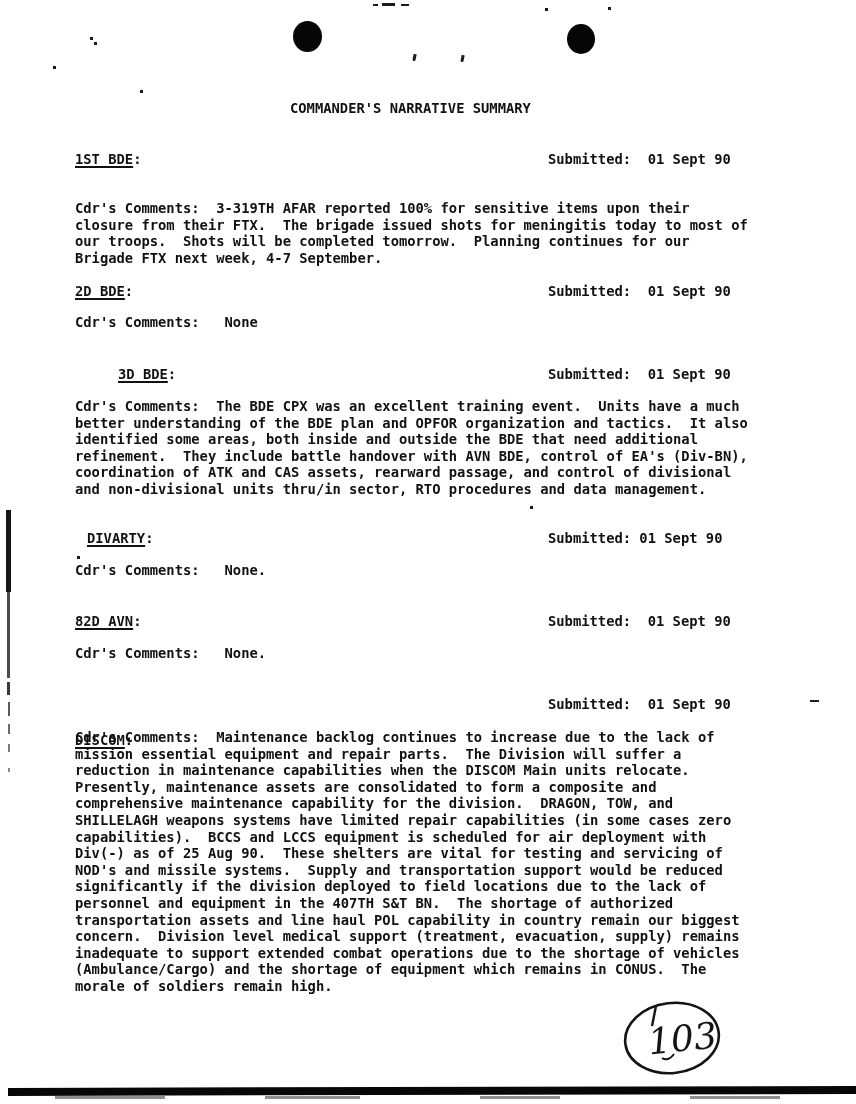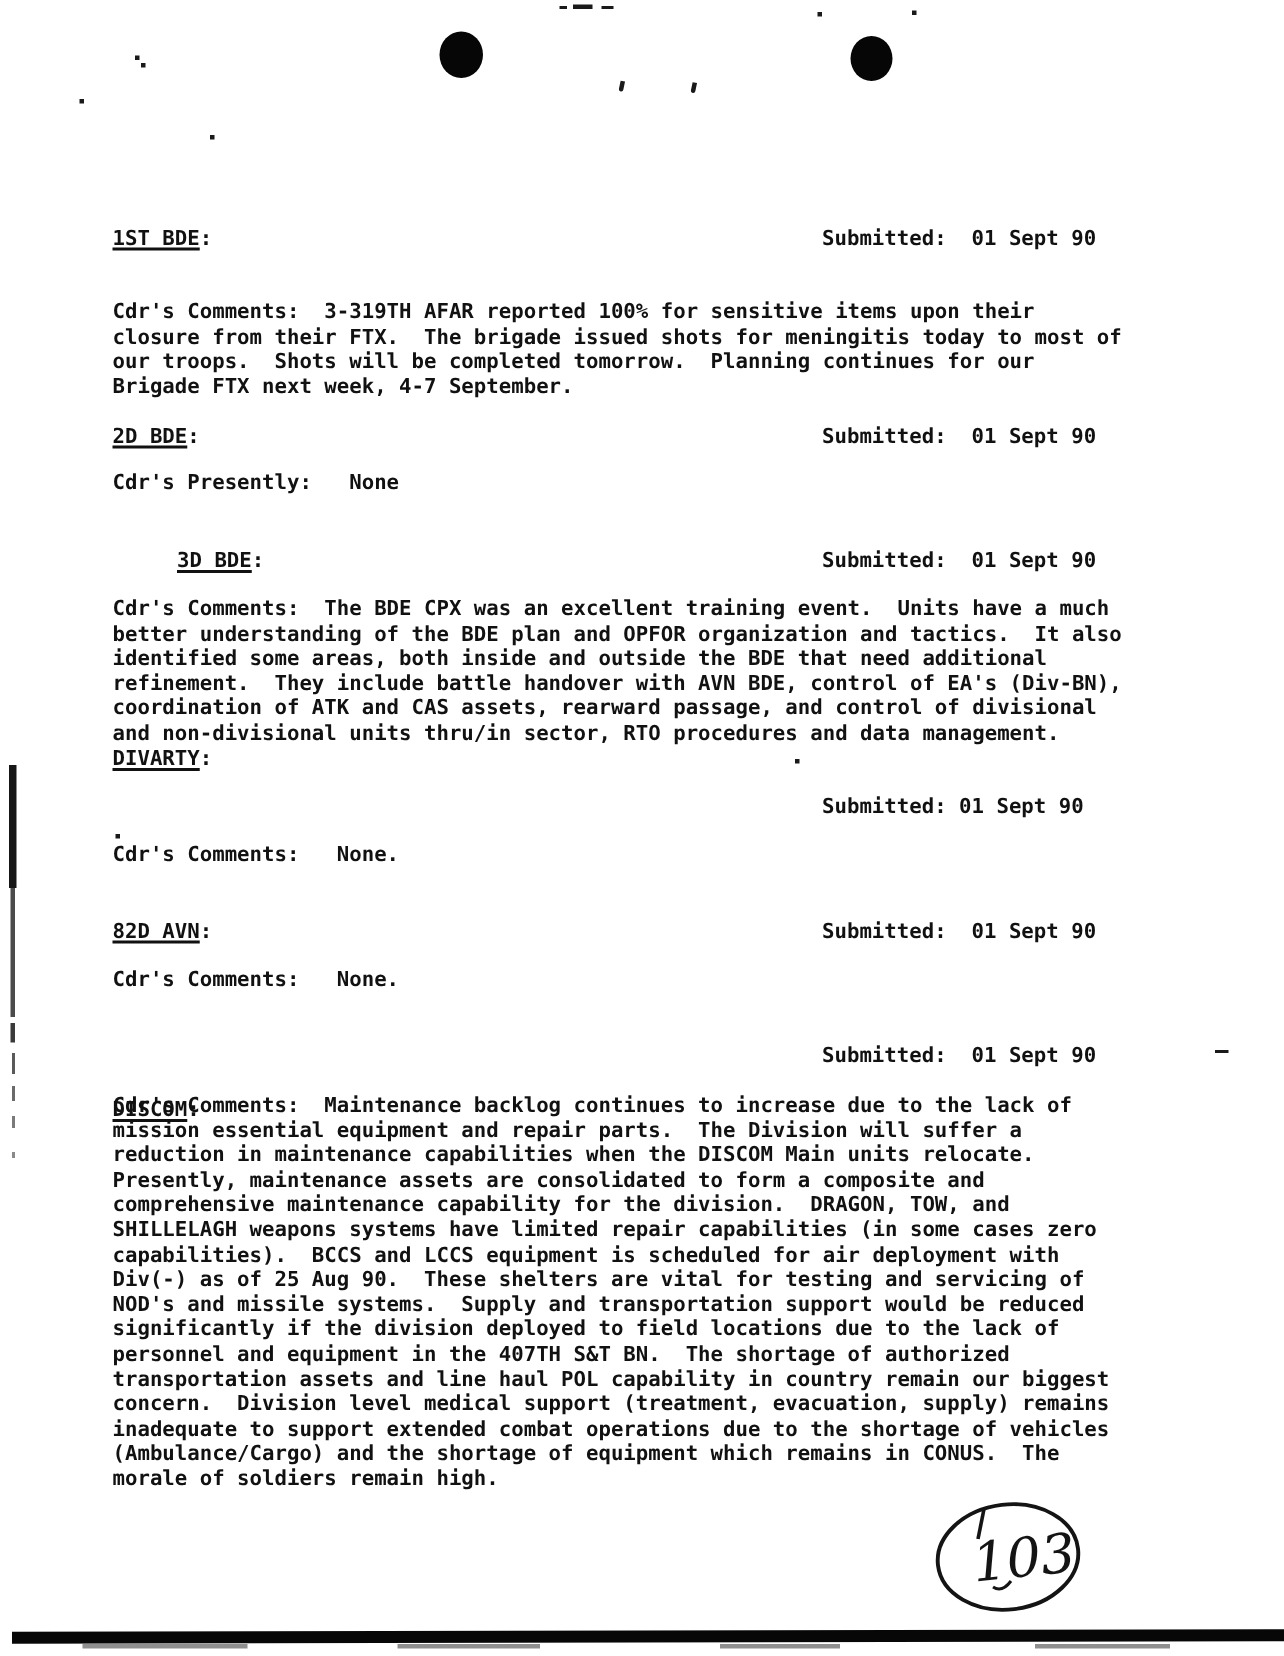--- a/index.html
+++ b/index.html
@@ -75,49 +75,50 @@
     <div class="streak" style="left:8px; top:744px; width:2px; height:8px; background:#7a7a7a;"></div>
     <div class="streak" style="left:8px; top:768px; width:2px; height:4px; background:#8a8a8a;"></div>
 
     <div class="bottom-bar"></div>
     <div class="bar-frag" style="left:55px; width:110px;"></div>
     <div class="bar-frag" style="left:265px; width:95px;"></div>
     <div class="bar-frag" style="left:480px; width:80px;"></div>
     <div class="bar-frag" style="left:690px; width:90px;"></div>
   </div>
 
+  <div class="tw doc-title">COMMANDER'S NARRATIVE SUMMARY</div>
 
   <div>
     <div class="tw hdr-label" style="top:151px;"><span class="sec-name">1ST BDE</span><span>:</span></div>
     <div class="tw hdr-submitted" style="top:151px;">Submitted:  01 Sept 90</div>
     <div class="tw para" style="top:200px;">Cdr's Comments:  3-319TH AFAR reported 100% for sensitive items upon their
 closure from their FTX.  The brigade issued shots for meningitis today to most of
 our troops.  Shots will be completed tomorrow.  Planning continues for our
 Brigade FTX next week, 4-7 September.</div>
   </div>
 
   <div>
     <div class="tw hdr-label" style="top:283px;"><span class="sec-name">2D BDE</span><span>:</span></div>
     <div class="tw hdr-submitted" style="top:283px;">Submitted:  01 Sept 90</div>
-    <div class="tw para" style="top:314px;">Cdr's Presently:   None</div>
+    <div class="tw para" style="top:314px;">Cdr's Comments:   None</div>
   </div>
 
   <div>
     <div class="tw hdr-label" style="top:366px;margin-left:43px;"><span class="sec-name">3D BDE</span><span>:</span></div>
     <div class="tw hdr-submitted" style="top:366px;">Submitted:  01 Sept 90</div>
     <div class="tw para" style="top:398px;">Cdr's Comments:  The BDE CPX was an excellent training event.  Units have a much
 better understanding of the BDE plan and OPFOR organization and tactics.  It also
 identified some areas, both inside and outside the BDE that need additional
 refinement.  They include battle handover with AVN BDE, control of EA's (Div-BN),
 coordination of ATK and CAS assets, rearward passage, and control of divisional
 and non-divisional units thru/in sector, RTO procedures and data management.</div>
   </div>
 
   <div>
-    <div class="tw hdr-label" style="top:498px;"><span class="sec-name">DIVARTY</span><span>:</span></div>
+    <div class="tw hdr-label" style="top:530px;margin-left:12px;"><span class="sec-name">DIVARTY</span><span>:</span></div>
     <div class="tw hdr-submitted" style="top:530px;">Submitted: 01 Sept 90</div>
     <div class="tw para" style="top:562px;">Cdr's Comments:   None.</div>
   </div>
 
   <div>
     <div class="tw hdr-label" style="top:613px;"><span class="sec-name">82D AVN</span><span>:</span></div>
     <div class="tw hdr-submitted" style="top:613px;">Submitted:  01 Sept 90</div>
     <div class="tw para" style="top:645px;">Cdr's Comments:   None.</div>
   </div>
 

